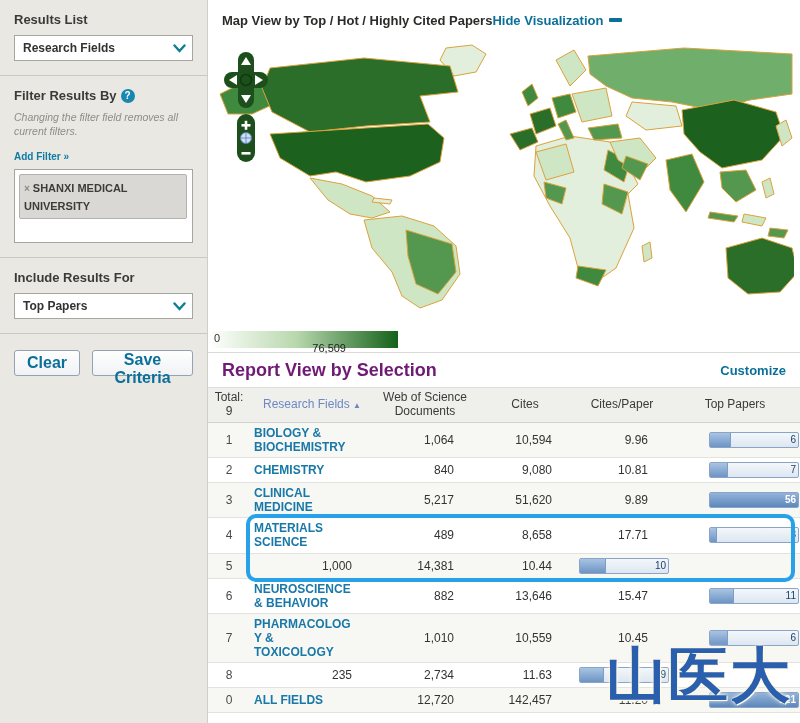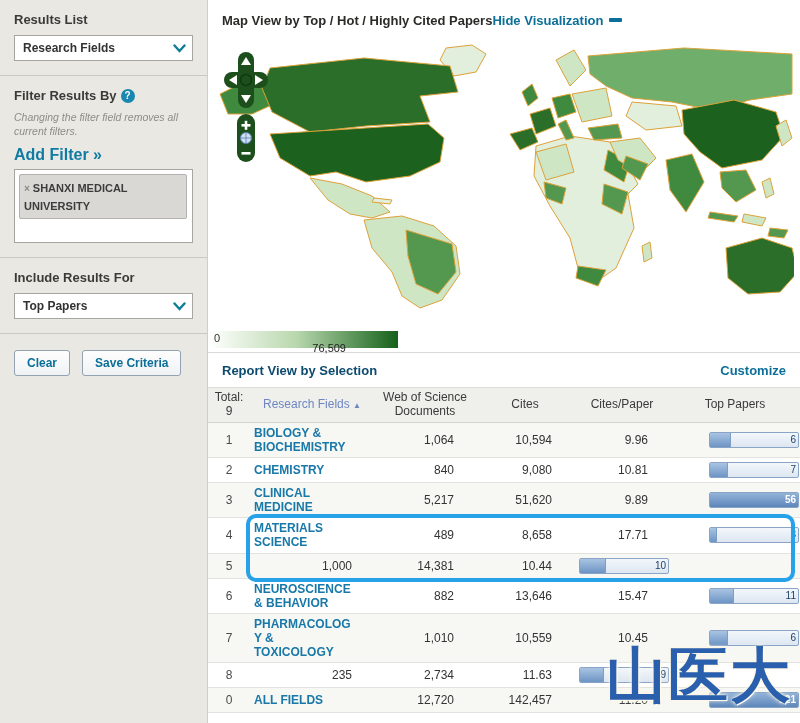--- a/index.html
+++ b/index.html
@@ -12,29 +12,29 @@
   .sb-section { padding:12px 14px 14px 14px; border-bottom:1px solid #c9c8c2; }
   .sb-heading { font-size:13px; font-weight:bold; color:#3a3a38; margin-bottom:8px; }
   .dropdown { display:flex; align-items:center; justify-content:space-between;
     background:#fff; border:1px solid #a6a5a0; height:26px; padding:0 6px 0 8px;
     font-size:12px; font-weight:bold; color:#333; cursor:pointer; }
   .dropdown svg { flex:0 0 auto; }
   .help-badge { display:inline-block; width:14px; height:14px; border-radius:50%;
     background:#1a87b0; color:#fff; font-size:10px; font-weight:bold; text-align:center;
     line-height:14px; vertical-align:1px; margin-left:4px; }
   .sb-note { font-size:10.5px; font-style:italic; color:#8d8d88; line-height:1.3; margin:2px 0 8px; }
-  .sb-link { font-size:16px; font-weight:bold; color:#0f7ba3; text-decoration:none; cursor:pointer; }
+  .sb-link { font-size:10px; font-weight:bold; color:#0f7ba3; text-decoration:none; cursor:pointer; }
   .filter-box { margin-top:5px; background:#fff; border:1px solid #a6a5a0; height:74px; padding:4px; }
   .chip { display:inline-block; background:#d9d8d4; border:1px solid #b3b2ae; border-radius:2px;
     padding:3px 18px 4px 4px; max-width:168px; }
   .chip .x { color:#8b8b87; font-size:10px; font-weight:bold; margin-right:3px; cursor:pointer; }
   .chip .chip-label { font-size:11px; font-weight:bold; color:#3c3c3a; line-height:1.2; }
   .btn-row { padding:16px 14px; display:flex; gap:12px; }
   .btn { background:linear-gradient(#fefefe,#f0f2f4); border:1px solid #93a3b3; border-radius:3px;
-    height:26px; padding:0 12px; font-size:12px; font-weight:bold; color:#0b6f99; cursor:pointer;
+    height:26px; padding:0 12px; font-size:16px; font-weight:bold; color:#0b6f99; cursor:pointer;
     font-family:"Liberation Sans", sans-serif; }
 
   
   .main { flex:1 1 auto; position:relative; background:#fff; }
   .panel-head { height:40px; display:flex; align-items:center; 
     padding:0 14px; }
   .panel-title { font-size:13px; font-weight:bold; color:#2b2b29; }
   .teal-link { font-size:13px; font-weight:bold; color:#0b6f99; text-decoration:none; cursor:pointer;
     display:inline-flex; align-items:center; gap:6px; }
   .minus-glyph { display:inline-block; width:13px; height:4px; background:#0b6f99; border-radius:1px; }
@@ -42,21 +42,21 @@
   .map-wrap { position:relative; height:312px; }
   .map-svg { position:absolute; left:6px; top:2px; }
   .map-controls { position:absolute; left:16px; top:12px; }
   .legend { position:absolute; left:4px; bottom:4px; width:186px; height:17px;
     background:linear-gradient(to right,#fdfefc,#b9d8ae 45%,#15611a); }
   .legend .lg-min { position:absolute; left:2px; top:1px; font-size:11px; color:#333; }
   .legend .lg-max { position:absolute; right:52px; top:11px; font-size:11px; color:#222; }
 
   .hsep { border-top:1px solid #d9d9d5; }
   .report-bar { height:34px; display:flex; align-items:center; justify-content:space-between; padding:0 14px; }
-  .report-title { font-size:13px; font-weight:bold; color:#0c4a6e; }
+  .report-title { font-size:18px; font-weight:bold; color:#701a75; }
   .customize { font-size:13px; font-weight:bold; color:#0b6f99; text-decoration:none; cursor:pointer; }
 
   
   .tbl { width:100%; font-size:12px; position:relative; }
   .tr { display:grid; grid-template-columns:42px 124px 102px 98px 96px 1fr; align-items:center;
     border-bottom:1px solid #e2e2de; min-height:25px; }
   .thead { background:#efefec; border-top:1px solid #ddddd9; border-bottom:1px solid #d2d2ce; min-height:34px; }
   .th { font-weight:normal; color:#3a3a38; text-align:center; line-height:1.15; padding:3px 2px; }
   .th.sortable { color:#6e86c2; cursor:pointer; }
   .th .sort-arrow { font-size:8px; }

